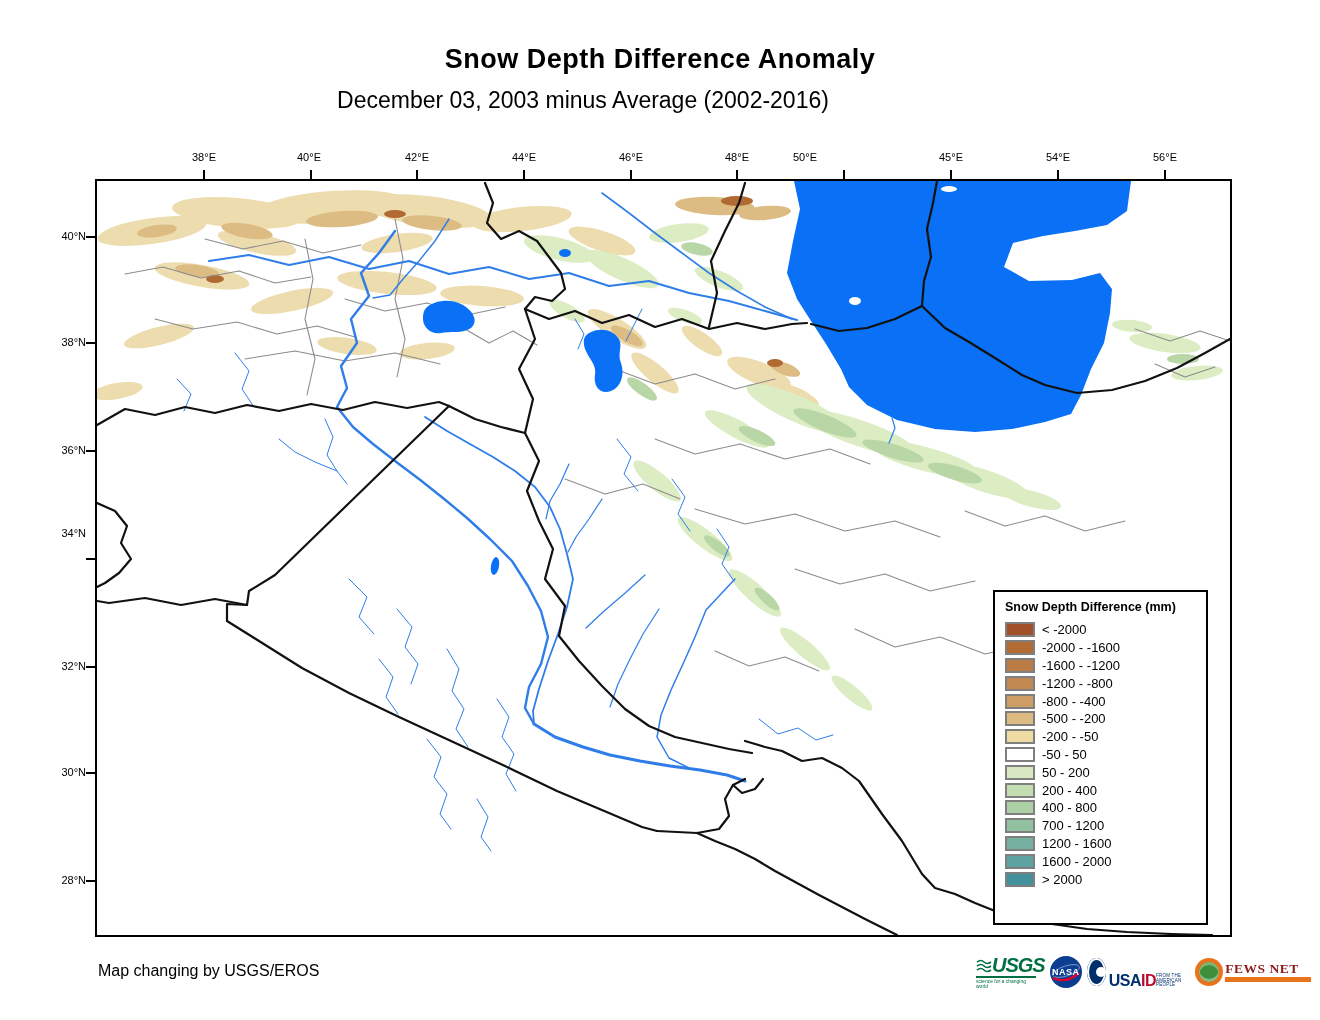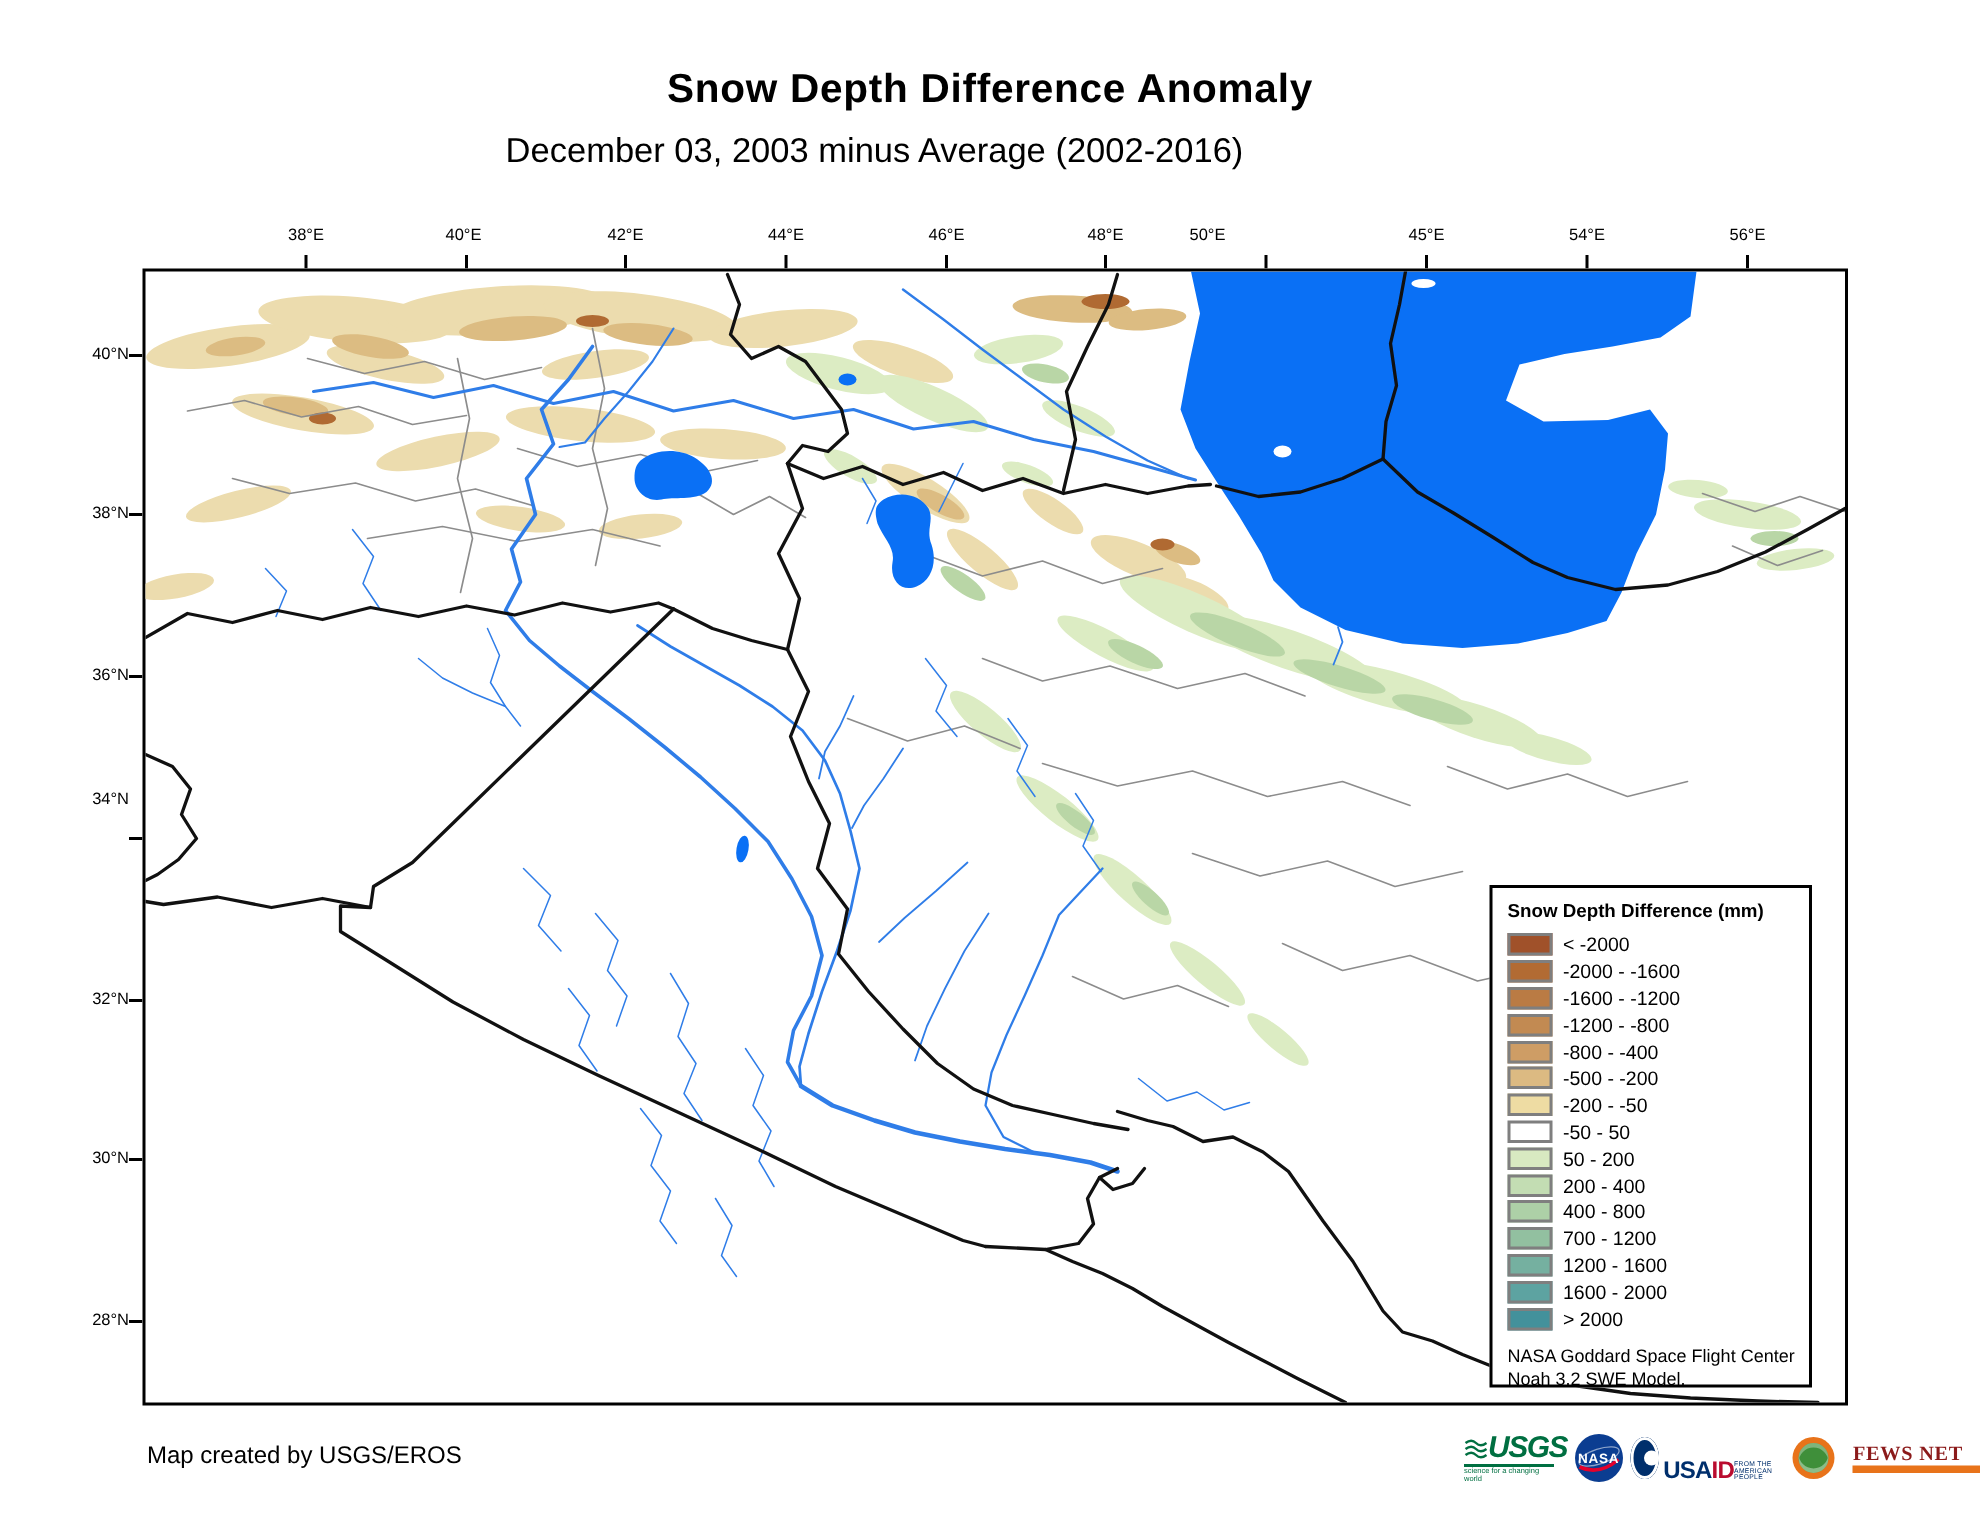--- a/index.html
+++ b/index.html
@@ -35,21 +35,21 @@
   
   #usaid{gap:3px;}
   #usaid-seal{width:28px;height:28px;border-radius:50%;background:#002F6C;box-shadow:inset 0 0 0 2px #fff,inset 0 0 0 4px #002F6C;position:relative;}
   #usaid-seal::after{content:"";position:absolute;left:9px;top:9px;width:10px;height:10px;border-radius:50%;background:#fff;}
   #usaid-words{display:flex;line-height:1;margin-top:18px;}
   #usaid-name{font-size:16px;font-weight:bold;letter-spacing:-0.5px;}
   #usaid-name .p1{color:#002F6C;}
   #usaid-name .p2{color:#BA0C2F;}
   #usaid-tag{font-size:4.5px;color:#002F6C;margin-top:1px;letter-spacing:0.2px;}
   
-  #fews{gap:12px;}
+  #fews{gap:2px;}
   #fews-globe{width:28px;height:28px;border-radius:50%;background:#E8731A;position:relative;}
   #fews-globe::after{content:"";position:absolute;left:4px;top:4px;width:20px;height:20px;border-radius:50%;background:#3F8F3A;box-shadow:inset 0 -3px 0 #ffffff66,inset 0 3px 0 #ffffff55;}
   #fews-words{display:flex;flex-direction:column;line-height:1;}
   #fews-name{font-family:"Liberation Serif",serif;font-size:13.5px;font-weight:bold;color:#8B1A1A;letter-spacing:0.5px;}
   #fews-bar{height:5px;background:#E8731A;margin-top:2px;width:86px;}
   
   .water{fill:var(--water);stroke:none;}
   .river{fill:none;stroke:var(--river);stroke-linecap:round;stroke-linejoin:round;}
   .border-line{fill:none;stroke:var(--border);stroke-width:2.2;stroke-linecap:round;stroke-linejoin:round;}
   .admin-line{fill:none;stroke:var(--admin);stroke-width:1.1;stroke-linecap:round;stroke-linejoin:round;}
@@ -320,27 +320,23 @@
       </div>
     <div class="lrow">
         <span class="sw" style="background: rgb(93, 163, 161);"></span>
         <span class="ltxt">1600 - 2000</span>
       </div>
     <div class="lrow">
         <span class="sw" style="background: rgb(67, 145, 155);"></span>
         <span class="ltxt">&gt; 2000</span>
       </div>
   </div>
-  <div id="legend-note">
-    <div>NASA Goddard Space Flight Center</div>
-    <div>Noah 3.2 SWE Model.</div>
-  </div>
 </div>
 
-<div class="abs" id="credit">Map created by USGS/EROS</div>
+<div class="abs" id="credit">Map changing by USGS/EROS</div>
 
 <div class="abs" id="logos">
   <div class="logo" id="usgs">
     <div class="row">
       <svg width="16" height="16" viewBox="0 0 16 16">
           <path d="M1,5 Q5,2 8,5 T15,5 M1,9 Q5,6 8,9 T15,9 M1,13 Q5,10 8,13 T15,13" stroke="#006F41" stroke-width="1.6" fill="none"></path>
         </svg>
       <span class="usgs-text">USGS</span>
     </div>
     <div class="usgs-tag">science for a changing world</div>

